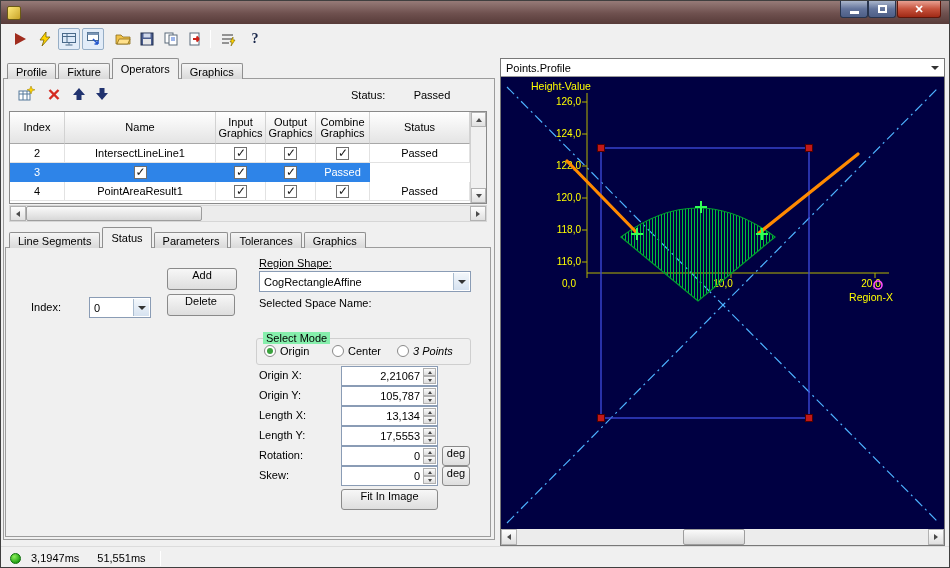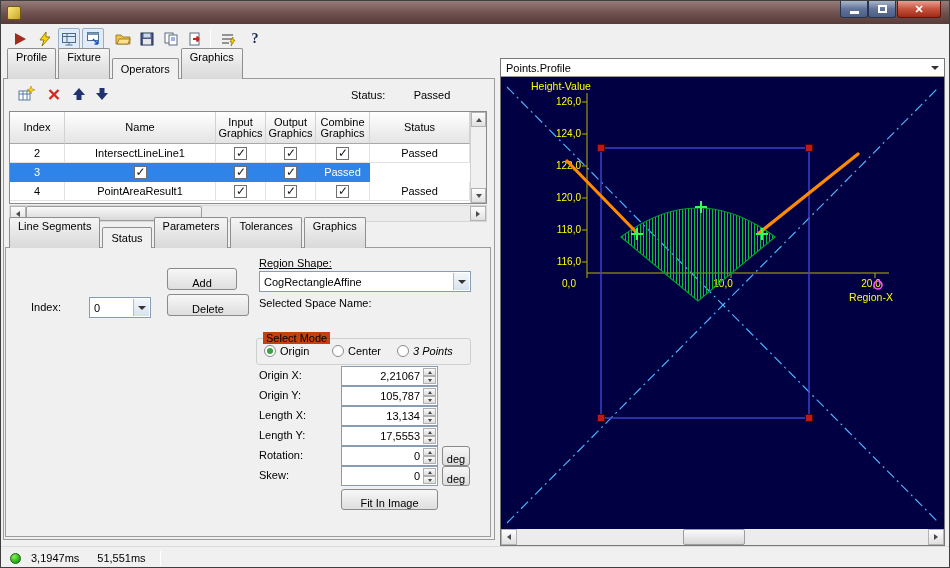--- a/index.html
+++ b/index.html
@@ -23,21 +23,21 @@
 
   
   .toolbar { position:absolute; left:0; top:23px; width:100%; height:33px; background:#f0f0f0; }
   .tbtn { position:absolute; top:27px; width:22px; height:22px; display:flex; align-items:center; justify-content:center; }
   .tbtn.framed { border:1px solid #96aec6; background:#e2ecf8; border-radius:2px; }
   .tsep { position:absolute; top:29px; width:1px; height:18px; background:#cfcfcf; border-right:1px solid #fff; }
   .help-q { font-weight:bold; font-size:14px; color:#18264a; font-family:"Liberation Serif", serif; }
 
   
   .tabs { position:absolute; display:flex; align-items:flex-end; height:21px; z-index:6; }
-  .tab { height:31px; padding:2px 8px 0; background:linear-gradient(#f5f5f5,#d9d9d9);
+  .tab { height:16px; padding:2px 8px 0; background:linear-gradient(#f5f5f5,#d9d9d9);
     border:1px solid #8f8f8f; border-bottom:none; border-radius:2px 2px 0 0; margin-right:2px; white-space:nowrap; }
   .tab.active { height:21px; background:#f0f0f0; z-index:7; padding-top:4px; }
   .page { position:absolute; border:1px solid #9c9c9c; background:#f0f0f0; }
 
   
   .grid-wrap { position:absolute; left:8px; top:110px; width:478px; height:93px; background:#fff; border:1px solid #8a8a8a; }
   .g-cols { display:grid; grid-template-columns:55px 151px 50px 50px 54px 100px; }
   .gh { background:linear-gradient(#ffffff,#e4e4e4); border-right:1px solid #d2d2d2; border-bottom:1px solid #a8a8a8;
     display:flex; align-items:center; justify-content:center; text-align:center; height:32px; line-height:11px; padding:0 2px; }
   .gr { height:19px; }
@@ -53,27 +53,27 @@
     display:flex; align-items:center; justify-content:center; }
   .thumb { position:absolute; background:linear-gradient(#fafafa,#d8d8d8); border:1px solid #9d9d9d; border-radius:2px; }
   .car-up { width:0; height:0; border-left:3px solid transparent; border-right:3px solid transparent; border-bottom:4px solid #4a4a4a; }
   .car-dn { width:0; height:0; border-left:3px solid transparent; border-right:3px solid transparent; border-top:4px solid #4a4a4a; }
   .car-l  { width:0; height:0; border-top:3px solid transparent; border-bottom:3px solid transparent; border-right:4px solid #4a4a4a; }
   .car-r  { width:0; height:0; border-top:3px solid transparent; border-bottom:3px solid transparent; border-left:4px solid #4a4a4a; }
 
   
   .lbl { position:absolute; white-space:nowrap; }
   .btn { position:absolute; height:22px; background:linear-gradient(#f7f7f7,#dedede); border:1px solid #8a8a8a;
-    border-radius:3px; display:flex; align-items:flex-end; justify-content:center; }
+    border-radius:3px; display:flex; align-items:flex-start; justify-content:center; }
   .dd { position:absolute; height:21px; background:#fff; border:1px solid #8a9cb5; display:flex; align-items:center; padding:0 20px 0 4px; white-space:nowrap; }
   .dd-arrow { position:absolute; right:1px; top:1px; bottom:1px; width:16px;
     background:linear-gradient(#f3f7fb,#d6e2f0); border-left:1px solid #aabccf; display:flex; align-items:center; justify-content:center; }
   .caret { width:0; height:0; border-left:4px solid transparent; border-right:4px solid transparent; border-top:4px solid #333; }
   .grp { position:absolute; border:1px solid #cfcfcf; border-radius:3px; }
-  .grp-label { position:absolute; top:-7px; left:6px; background:#c2410c; padding:0 3px; }
+  .grp-label { position:absolute; top:-7px; left:6px; background:#86efac; padding:0 3px; }
   .radio { position:relative; display:inline-block; width:12px; height:12px; border:1px solid #8a8a8a; border-radius:50%; background:#fff; vertical-align:-2px; margin-right:4px; }
   .radio.checked::after { content:""; position:absolute; left:2px; top:2px; width:6px; height:6px; border-radius:50%; background:#3aa23e; }
   .mode-item { position:absolute; white-space:nowrap; }
   .num { position:absolute; width:97px; height:20px; background:#fff; border:1px solid #8a9cb5;
     display:flex; align-items:center; justify-content:flex-end; padding-right:17px; }
   .spin { position:absolute; right:1px; top:1px; bottom:1px; width:13px; display:flex; flex-direction:column; }
   .spin span { flex:1; background:linear-gradient(#fafafa,#dedede); border:1px solid #b0b0b0;
     display:flex; align-items:center; justify-content:center; }
   .car-up-s { width:0; height:0; border-left:2.5px solid transparent; border-right:2.5px solid transparent; border-bottom:3px solid #444; }
   .car-dn-s { width:0; height:0; border-left:2.5px solid transparent; border-right:2.5px solid transparent; border-top:3px solid #444; }
@@ -300,21 +300,21 @@
   <div class="lbl" style="left:30px; top:300px;">Index:</div>
   <div class="dd" style="left:88px; top:296px; width:62px;">
     <span>0</span>
     <span class="dd-arrow">
         <span class="caret"></span>
       </span>
   </div>
   <div class="btn" style="left:166px; top:267px; width:70px;">
       <span>Add</span>
     </div>
-  <div class="btn" style="left:166px; top:293px; width:82px;">
+  <div class="btn" style="left:166px; top:293px; width:68px;">
       <span>Delete</span>
     </div>
 
   <div class="lbl" style="left:258px; top:256px;text-decoration:underline;">Region Shape:</div>
   <div class="dd" style="left:258px; top:270px; width:212px;">
     <span>CogRectangleAffine</span>
     <span class="dd-arrow">
         <span class="caret"></span>
       </span>
   </div>

